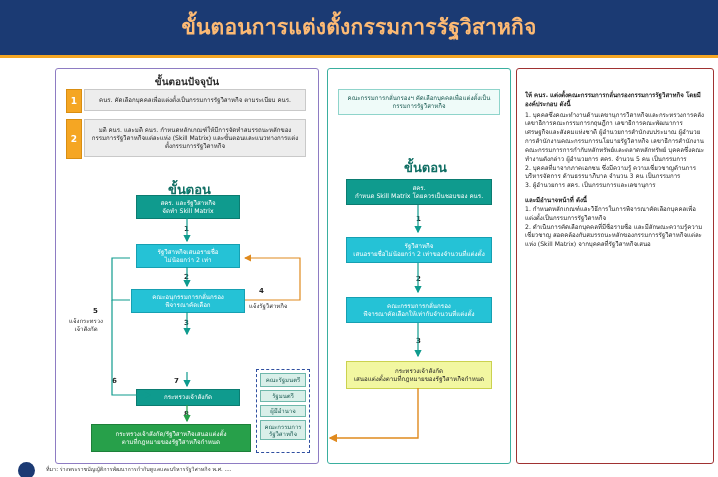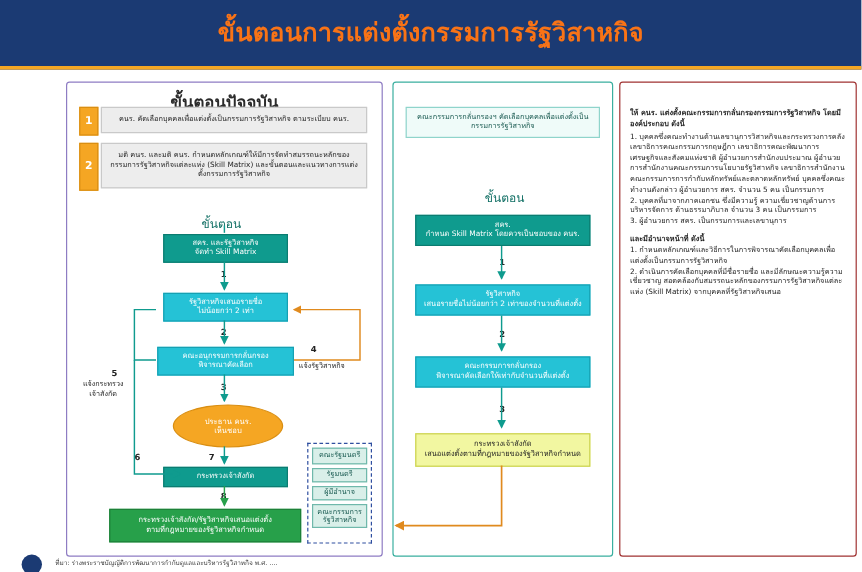--- a/index.html
+++ b/index.html
@@ -9,34 +9,34 @@
     font-family:"DejaVu Sans","Liberation Sans",sans-serif;
     overflow:hidden;
     position:relative;
   }
   #header{
     position:absolute;left:0;top:0;width:718px;height:58px;
     background:#1b3a73;
   }
   #header .title{
     position:absolute;left:0;top:10px;width:718px;
-    text-align:center;color:#f97316;font-size:21px;font-weight:bold;
+    text-align:center;color:#fdba74;font-size:21px;font-weight:bold;
     letter-spacing:0.2px;
   }
   #header .accent{
     position:absolute;left:0;bottom:0;width:718px;height:3px;background:#f5a623;
   }
   .panel{position:absolute;border-radius:3px;background:#ffffff;}
   #panel-left{left:55px;top:68px;width:262px;height:394px;border:1.5px solid #8e7cc3;}
   #panel-mid{left:327px;top:68px;width:182px;height:394px;border:1.5px solid #3aaf9f;}
   #panel-right{left:516px;top:68px;width:196px;height:394px;border:1.5px solid #a03232;}
 
   .panel-title{
     position:absolute;left:0;top:5px;width:100%;text-align:center;
-    font-size:14px;font-weight:bold;color:#2b2b2b;
+    font-size:10px;font-weight:bold;color:#2b2b2b;
   }
   #panel-mid .panel-title{color:#0f6e63;}
 
   
   .numbox{
     position:absolute;width:14px;height:22px;background:#f5a623;border:1px solid #d98e12;
     display:flex;align-items:center;justify-content:center;color:#ffffff;font-size:9px;font-weight:bold;
   }
   .greybox{
     position:absolute;box-sizing:border-box;background:#ededed;border:1px solid #c9c9c9;
@@ -63,21 +63,21 @@
     color:#222;display:flex;align-items:center;justify-content:center;text-align:center;
     font-size:6.2px;line-height:1.3;padding:2px 4px;
   }
   .oval{
     position:absolute;box-sizing:border-box;background:#f5a623;border:1px solid #d98e12;
     border-radius:50%;
     color:#ffffff;display:flex;align-items:center;justify-content:center;text-align:center;
     font-size:6.4px;line-height:1.3;
   }
   .lbl{position:absolute;font-size:6px;color:#222;line-height:1.25;}
-  .lbl-step{position:absolute;font-size:10px;font-weight:normal;color:#0f6e63;}
+  .lbl-step{position:absolute;font-size:13px;font-weight:bold;color:#0f6e63;}
   .num{position:absolute;font-size:7px;color:#222;font-weight:bold;}
 
   .dashbox{
     position:absolute;box-sizing:border-box;border:1.2px dashed #2f4fa0;background:#ffffff;
   }
   .minibox{
     position:absolute;box-sizing:border-box;background:#d9efe9;border:1px solid #6fb8ab;
     display:flex;align-items:center;justify-content:center;text-align:center;
     font-size:6px;color:#14564d;line-height:1.2;
   }
@@ -121,22 +121,20 @@
   <div class="greybox" style="left:28px;top:50px;width:222px;height:38px;">มติ คนร. และมติ คนร. กำหนดหลักเกณฑ์ให้มีการจัดทำสมรรถนะหลักของกรรมการรัฐวิสาหกิจแต่ละแห่ง (Skill Matrix) และขั้นตอนและแนวทางการแต่งตั้งกรรมการรัฐวิสาหกิจ</div>
 
   <div class="lbl-step" style="left:112px;top:110px;">ขั้นตอน</div>
 
   <div class="tealbox" style="left:80px;top:126px;width:104px;height:24px;white-space:pre-line;">สคร. และรัฐวิสาหกิจ
 จัดทำ Skill Matrix</div>
   <div class="cyanbox" style="left:80px;top:175px;width:104px;height:24px;white-space:pre-line;">รัฐวิสาหกิจเสนอรายชื่อ
 ไม่น้อยกว่า 2 เท่า</div>
   <div class="cyanbox" style="left:75px;top:220px;width:114px;height:24px;white-space:pre-line;">คณะอนุกรรมการกลั่นกรอง
 พิจารณาคัดเลือก</div>
-  <div class="oval" style="left:88px;top:268px;width:92px;height:36px;white-space:pre-line;">ประธาน คนร.
-เห็นชอบ</div>
   <div class="tealbox" style="left:80px;top:320px;width:104px;height:17px;">กระทรวงเจ้าสังกัด</div>
   <div class="greenbox" style="left:35px;top:355px;width:160px;height:28px;white-space:pre-line;">กระทรวงเจ้าสังกัด/รัฐวิสาหกิจเสนอแต่งตั้ง
 ตามที่กฎหมายของรัฐวิสาหกิจกำหนด</div>
 
   <div class="num" style="left:128px;top:156px;">1</div>
   <div class="num" style="left:128px;top:204px;">2</div>
   <div class="num" style="left:128px;top:250px;">3</div>
   <div class="num" style="left:203px;top:218px;">4</div>
   <div class="num" style="left:37px;top:238px;">5</div>
   <div class="num" style="left:56px;top:308px;">6</div>

